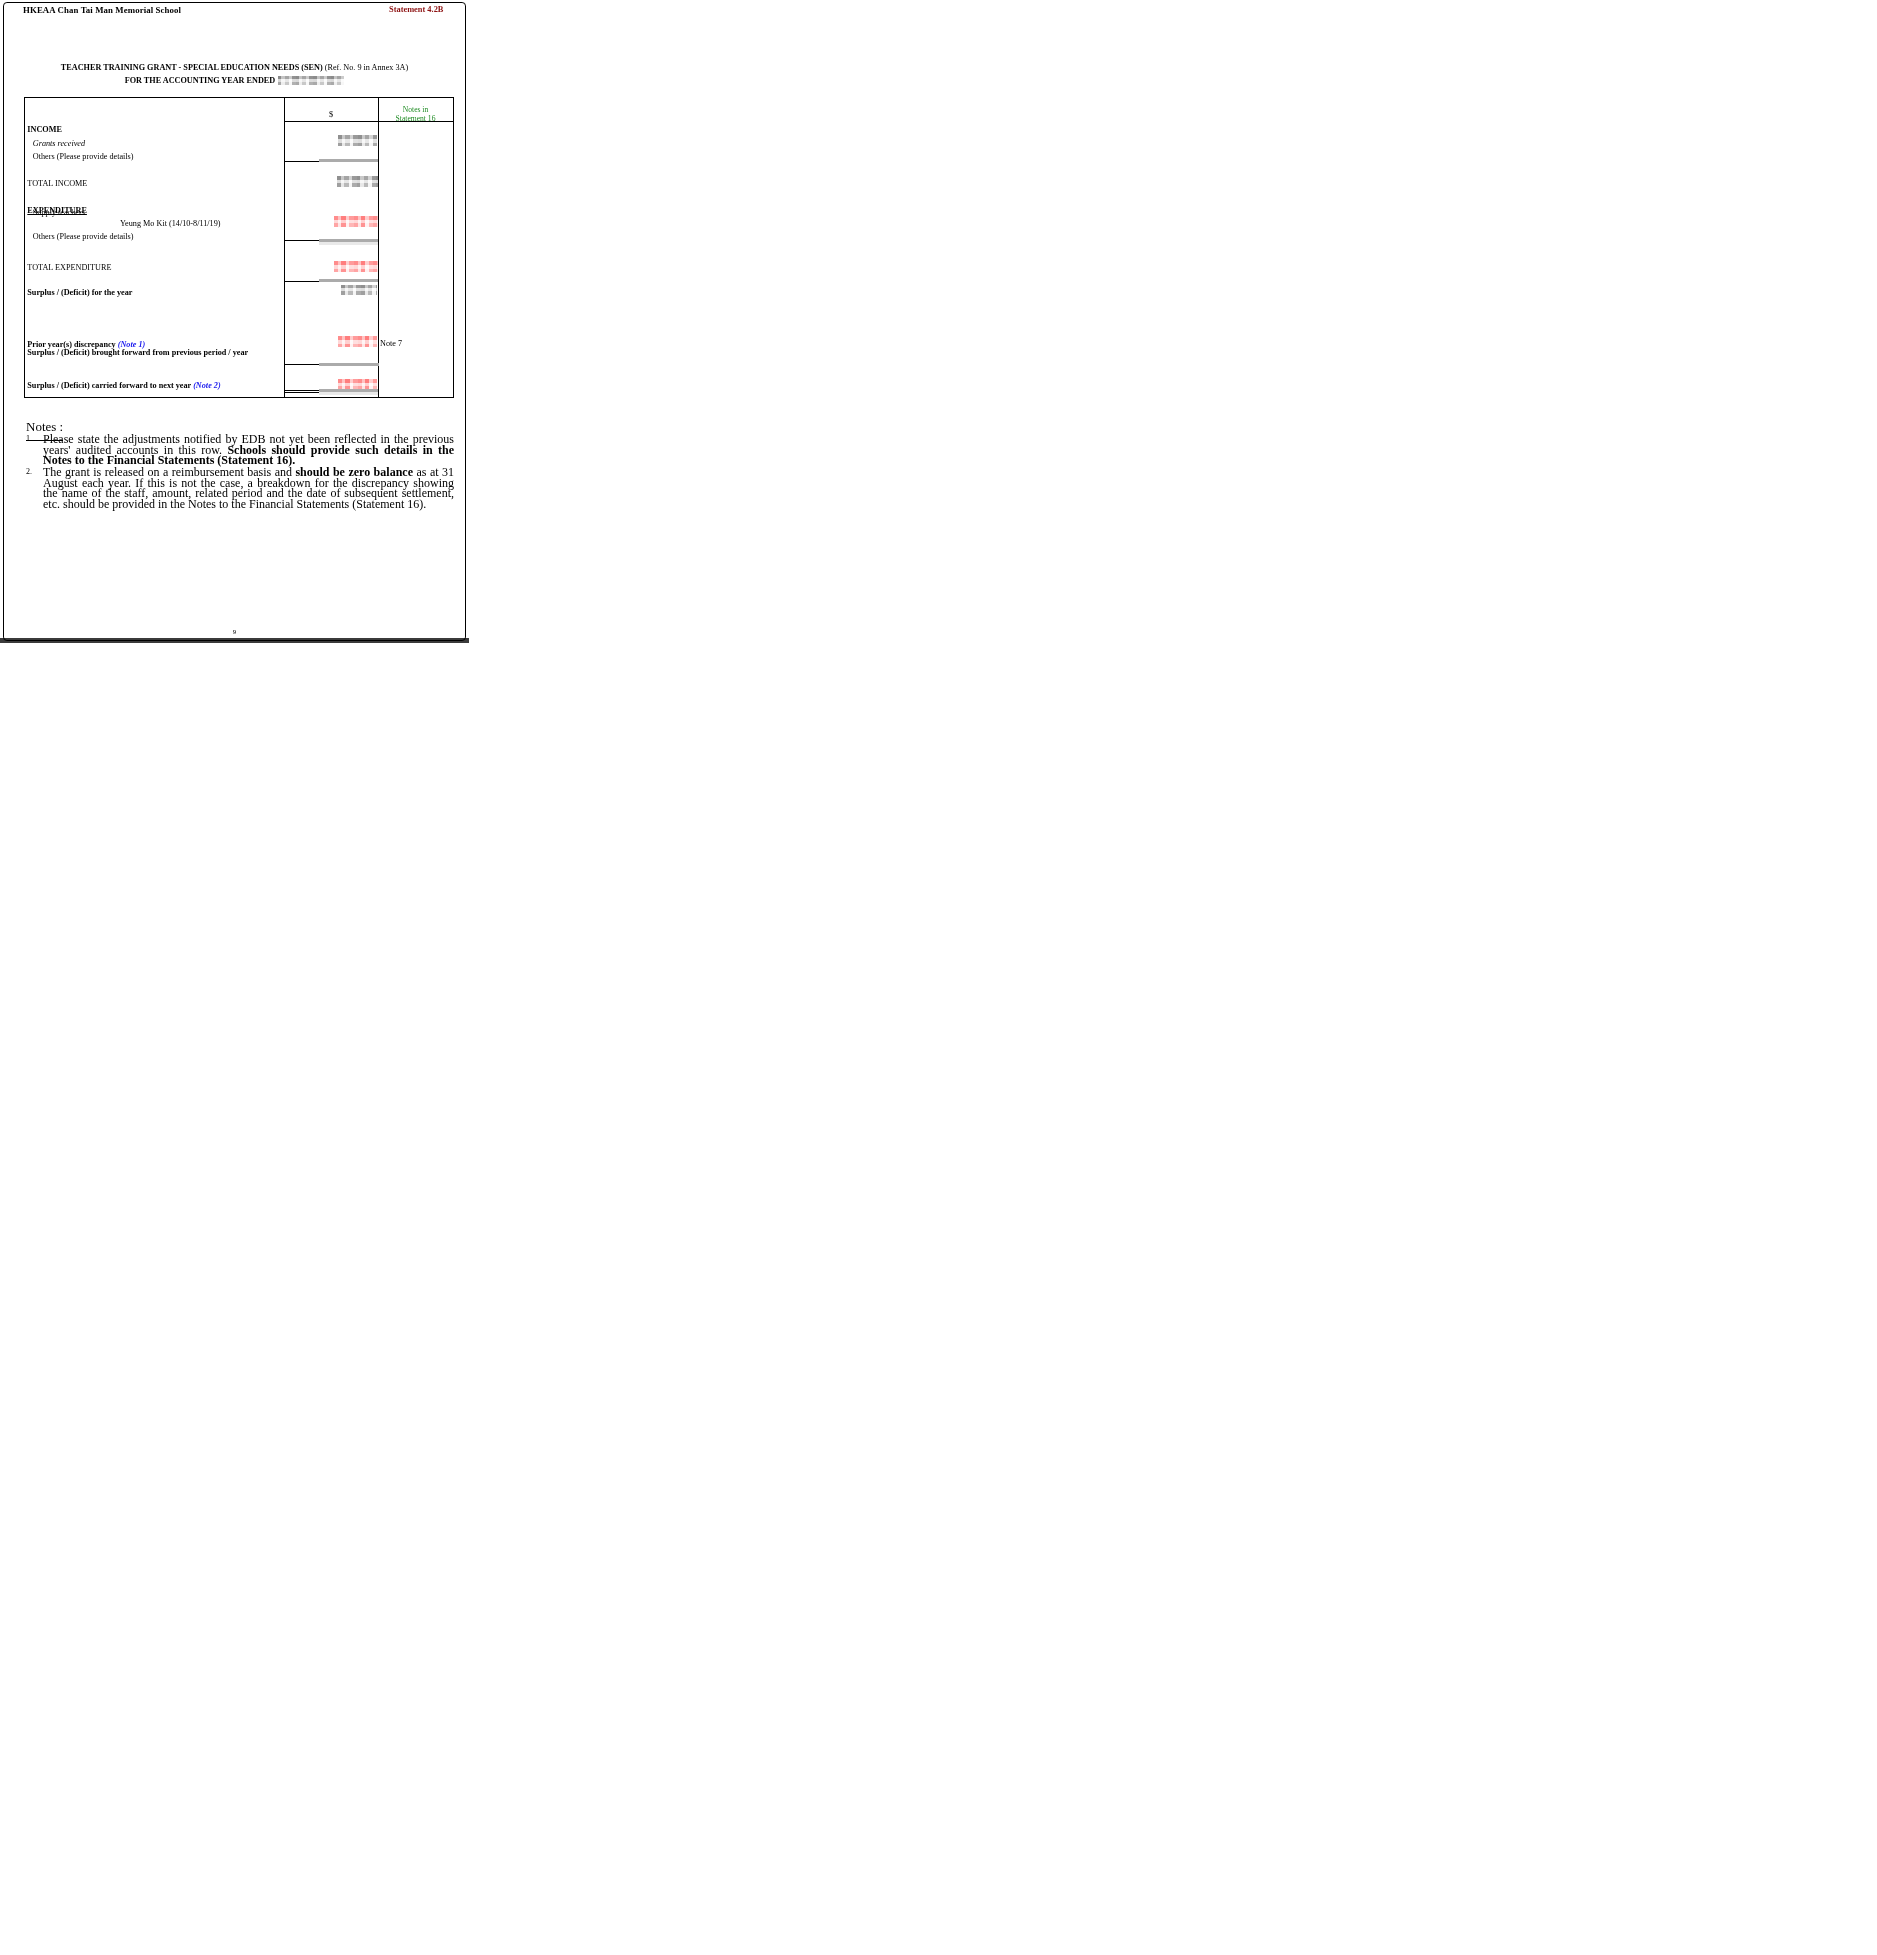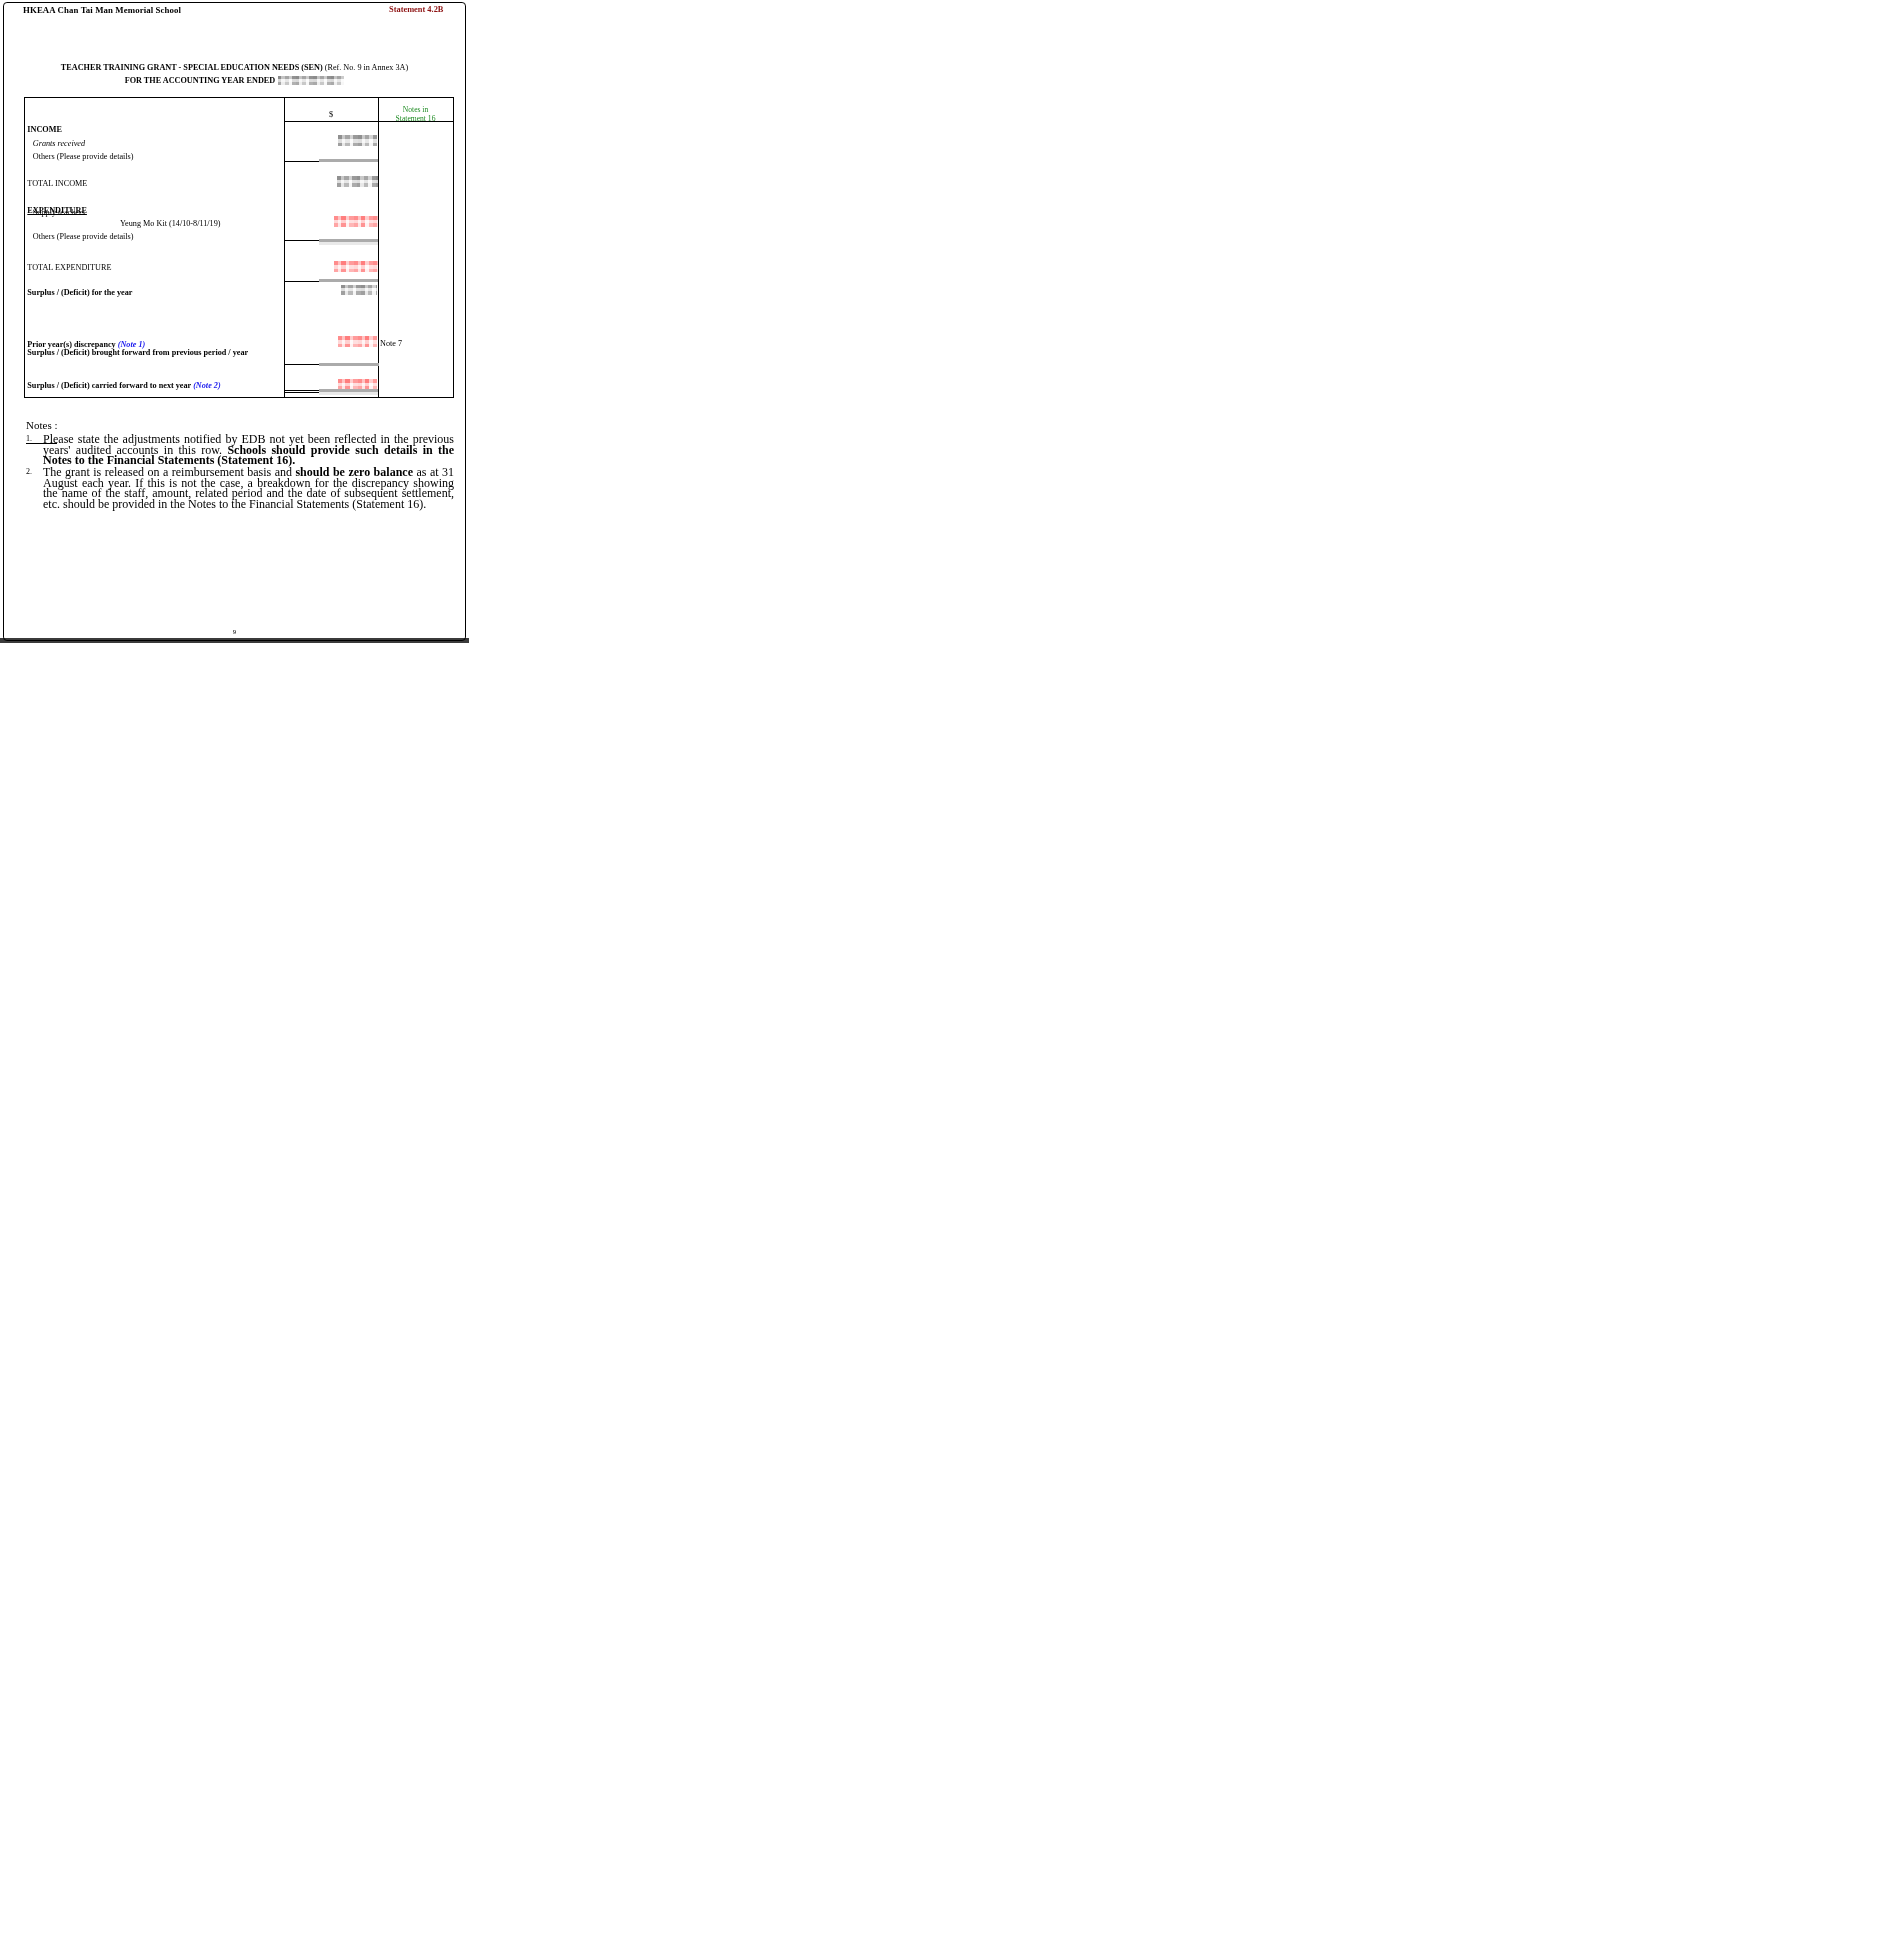--- a/index.html
+++ b/index.html
@@ -36,21 +36,21 @@
   .mosaic.red{background-image:
     repeating-linear-gradient(0deg, rgba(255,255,255,.08) 0 3.5px, rgba(255,255,255,.6) 3.5px 7px, rgba(255,80,80,.22) 7px 10.6px),
     repeating-linear-gradient(90deg,#ff9d9d 0 3.9px,#ffe3e3 3.9px 7.4px,#ff8a8a 7.4px 11.7px,#fff0f0 11.7px 15.3px,#ffb0b0 15.3px 19.6px);}
   .redaction-bar{position:absolute;background:#ababab;}
   .redaction-bar.light{background:#e9e9e9;}
   .title-mosaic{display:inline-block;width:66px;height:9px;vertical-align:-2px;margin-left:3.1px;
     background-image:
     repeating-linear-gradient(0deg, rgba(255,255,255,.1) 0 3.1px, rgba(255,255,255,.6) 3.1px 5.9px, rgba(80,80,80,.25) 5.9px 9px),
     repeating-linear-gradient(90deg,#9f9f9f 0 3.5px,#ececec 3.5px 6.6px,#c2c2c2 6.6px 10.6px,#f6f6f6 10.6px 13.7px,#a8a8a8 13.7px 17.6px);}
   
-  .notes-heading{left:26px;top:419px;font-size:11px;border-bottom:0.8px solid #000;padding-bottom:12px;}
+  .notes-heading{left:26px;top:419px;font-size:13px;border-bottom:0.8px solid #000;padding-bottom:5px;}
   .note-num{font-size:8px;}
   .note-body{position:absolute;left:43px;width:411px;text-align:justify;font-size:12px;line-height:10.6px;}
   .page-num{left:0;width:469px;top:628px;text-align:center;font-size:6.8px;}
 </style>
 </head>
 <body>
 
 <div class="abs hdr-left">HKEAA Chan Tai Man Memorial School</div>
 <div class="abs hdr-right" style="color:#8e1414;">Statement 4.2B</div>
 

